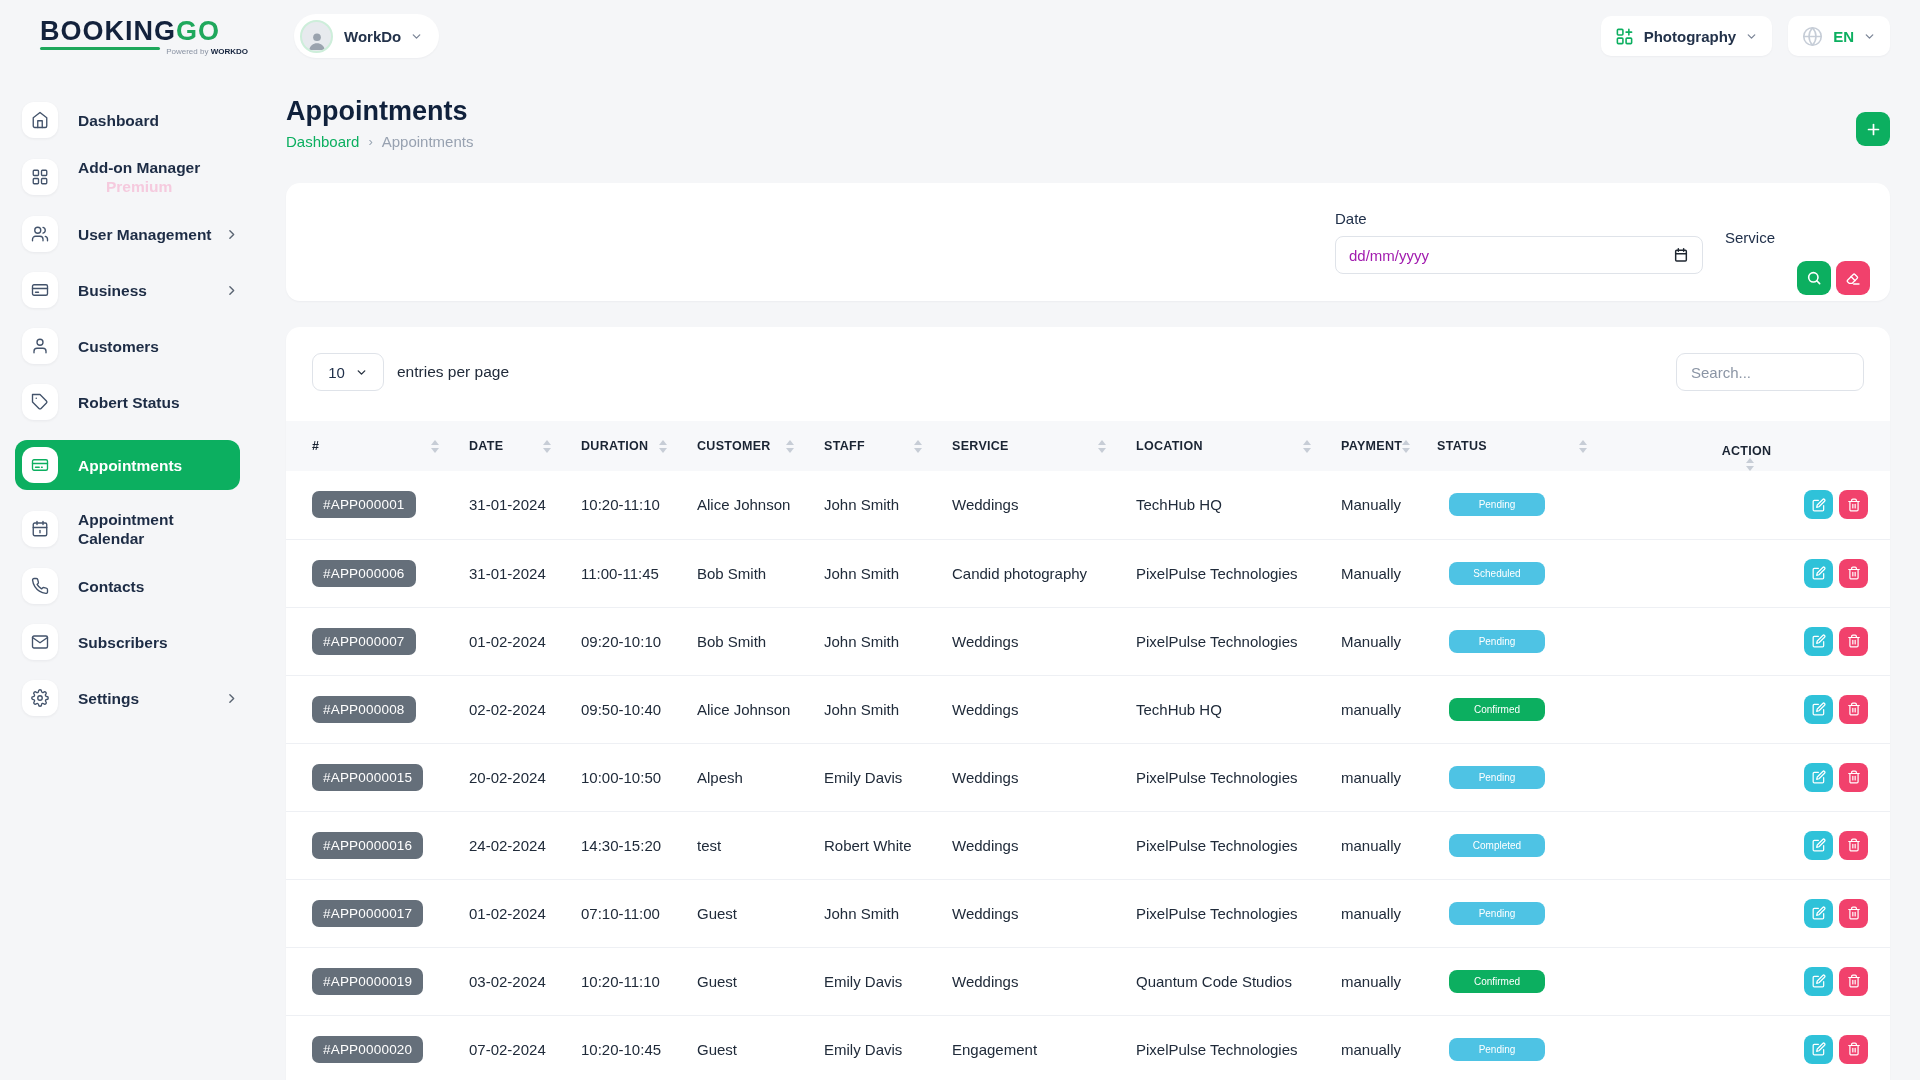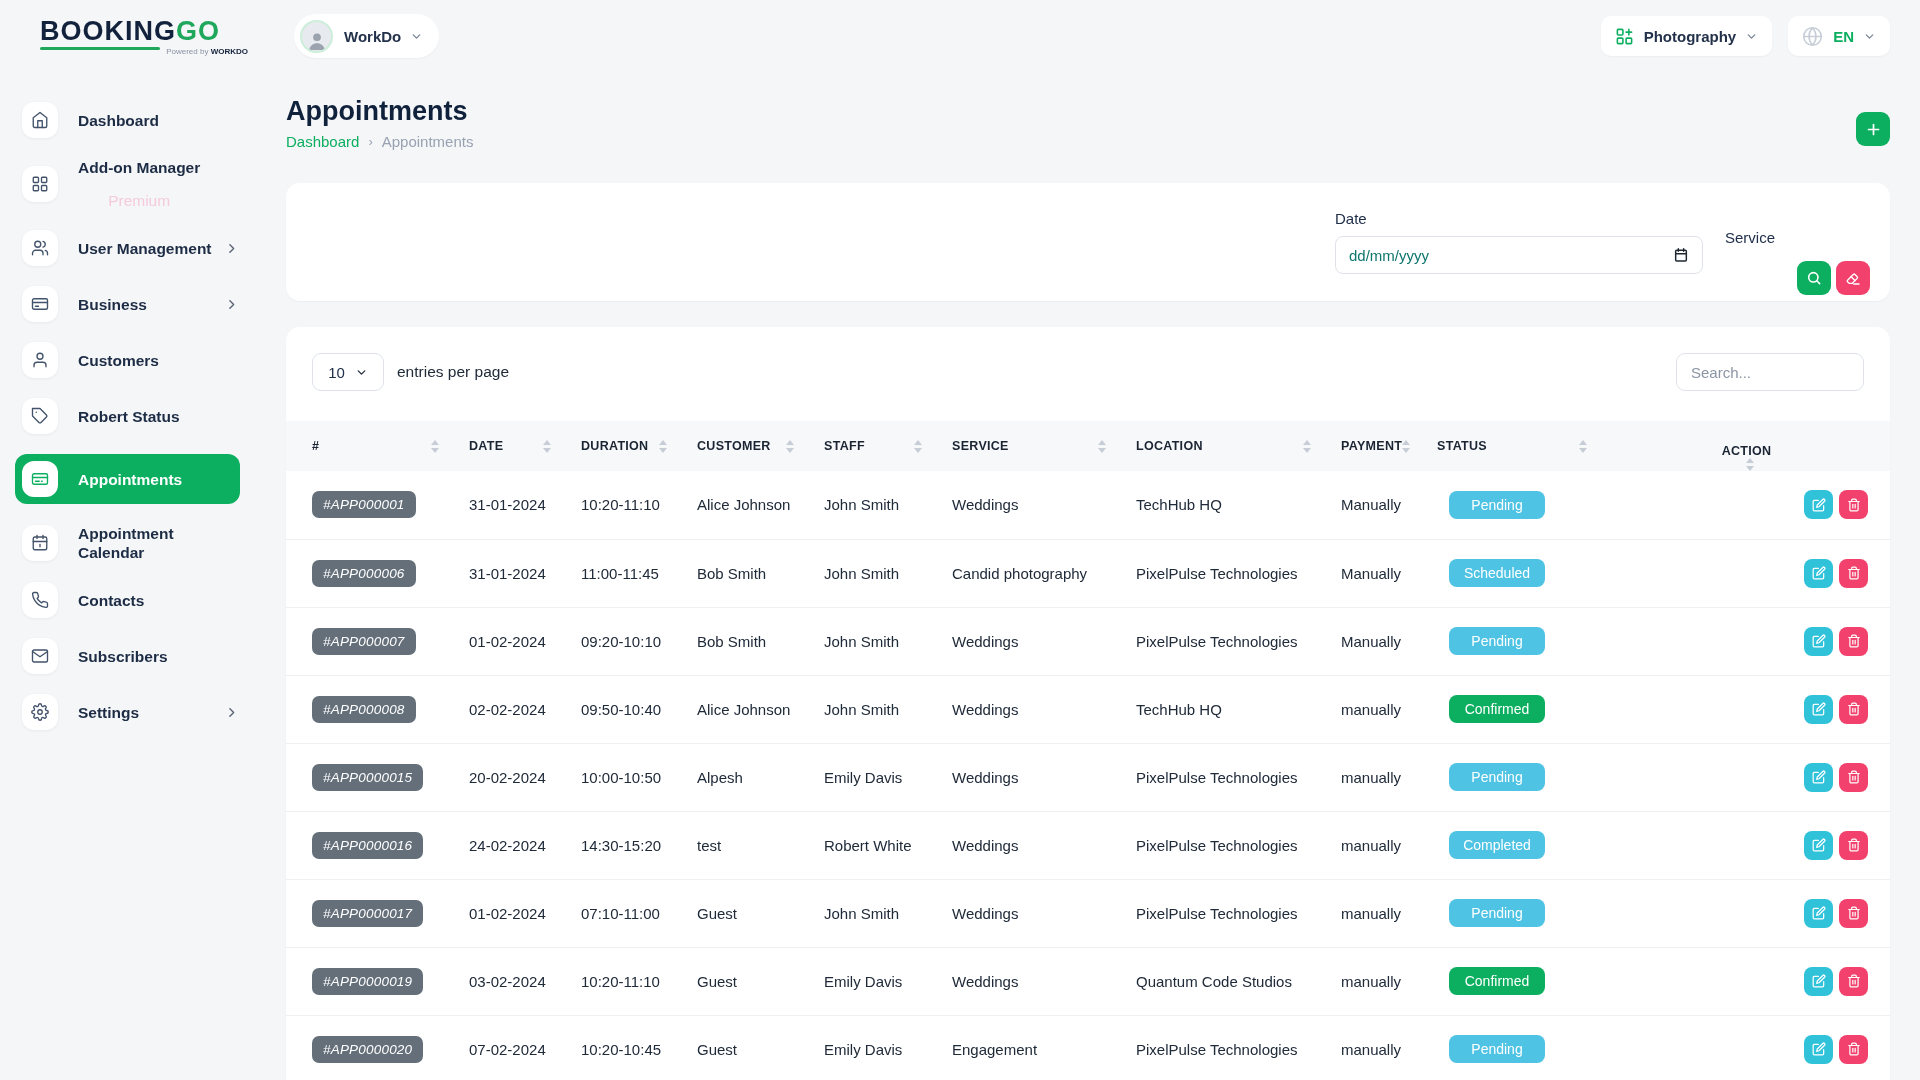--- a/index.html
+++ b/index.html
@@ -37,21 +37,21 @@
   .lang-chip .globe{width:21px; height:21px; color:#c6cdd7; margin-right:10px;}
   .lang-chip .chip-label{color:var(--accent-green); font-weight:700;}
 
   
   .sidebar{position:absolute; left:0; top:72px; width:284px; padding:30px 0 0 22px;}
   .side-item{display:flex; align-items:center; width:218px; min-height:36px; margin-bottom:20px; cursor:pointer;}
   .tile{width:36px; height:36px; border-radius:12px; background:#fff; flex:0 0 36px;
         box-shadow:0 1px 3px rgba(16,24,40,.06); display:flex; align-items:center; justify-content:center; color:#43536b;}
   .tile svg{width:18px; height:18px;}
   .side-label{margin-left:20px; font-size:15.5px; font-weight:600; color:#1d2c45; line-height:19px;}
-  .side-label .premium{display:block; text-align:center; color:#f5cade; font-weight:400; margin-top:14px;}
+  .side-label .premium{display:block; text-align:center; color:#f5cade; font-weight:700; margin-top:0;}
   .side-chev{width:13px; height:13px; color:#5b6573; margin-left:auto; margin-right:2px;}
   .side-item.active{background:var(--accent-green); border-radius:12px; margin-left:-7px;
         padding:7px 10px 7px 7px; width:225px;}
   .side-item.active .tile{color:var(--accent-green); box-shadow:none;}
   .side-item.active .side-label{color:#fff; font-weight:700;}
 
   
   .main{margin-left:284px; padding:0 30px 0 2px;}
   .page-head{display:flex; justify-content:space-between; align-items:flex-start; margin-top:24px;}
   .page-title{font-size:27px; font-weight:700; color:#10213c; margin:0; line-height:30px;}
@@ -64,21 +64,21 @@
   .add-btn svg{width:17px; height:17px;}
 
   .card{background:#fff; border-radius:14px; box-shadow:0 1px 2px rgba(16,24,40,.04);}
 
   
   .filter-card{margin-top:33px; height:118px; display:flex; justify-content:flex-end; align-items:center;
         padding:0 20px 0 26px; gap:22px;}
   .fgroup{display:flex; flex-direction:column;}
   .flabel{font-size:15px; color:#20304a; margin-bottom:9px;}
   .fcontrol{height:38px; border:1px solid #dfe3e9; border-radius:8px; background:#fff; display:flex;
-        align-items:center; padding:0 13px; font-size:15px; color:#0f766e; cursor:pointer;}
+        align-items:center; padding:0 13px; font-size:15px; color:#a21caf; cursor:pointer;}
   .date-control{width:368px;}
   .service-control{width:370px;}
   .fcontrol .spacer{flex:1;}
   .fcontrol .cal{width:16px; height:16px; color:#1e2630;}
   .fcontrol .sel-chev{width:14px; height:14px; color:#2a3442;}
   .filter-btns{display:flex; gap:5px; align-self:flex-end; margin-bottom:6px;}
   .sq-btn{width:34px; height:34px; border:none; border-radius:9px; color:#fff; cursor:pointer;
         display:flex; align-items:center; justify-content:center; padding:0;}
   .sq-btn svg{width:16px; height:16px;}
   .search-btn{background:var(--accent-green);}
@@ -105,23 +105,23 @@
   .sort{display:inline-flex; flex-direction:column; gap:3px; margin-left:auto;}
   th.c-action .sort{margin-left:7px;}
   .sort i{width:0; height:0; border-left:4px solid transparent; border-right:4px solid transparent; display:block;}
   .sort .up{border-bottom:5px solid #c7cdd6;}
   .sort .dn{border-top:5px solid #c7cdd6;}
 
   tbody td{height:68px; border-bottom:1px solid #eef0f4; padding:0; font-size:15px; color:#202b3a;
         white-space:nowrap; overflow:hidden;}
   td.c-id{padding-left:26px;}
   .id-badge{display:inline-block; background:var(--id-badge); color:#fff; font-size:13.5px;
-        padding:6px 11px; border-radius:7px; letter-spacing:.2px;font-style:italic;}
+        padding:6px 11px; border-radius:7px; letter-spacing:.2px;}
   .status{display:inline-block; width:96px; text-align:center; padding:6px 0; border-radius:8px;
-        color:#fff; font-size:14px; margin-left:12px;}
+        color:#fff; font-size:10px; margin-left:12px;}
   .status.info{background:var(--status-info);}
   .status.success{background:var(--accent-green);}
   td.c-action{text-align:right; padding-right:22px;}
   .act-btn{width:29px; height:29px; border:none; border-radius:8px; color:#fff; cursor:pointer;
         display:inline-flex; align-items:center; justify-content:center; margin-left:6px; padding:0; vertical-align:middle;}
   .act-btn svg{width:14px; height:14px;}
   .act-edit{background:var(--action-edit);}
   .act-del{background:var(--action-delete);}
 </style>
 </head>

